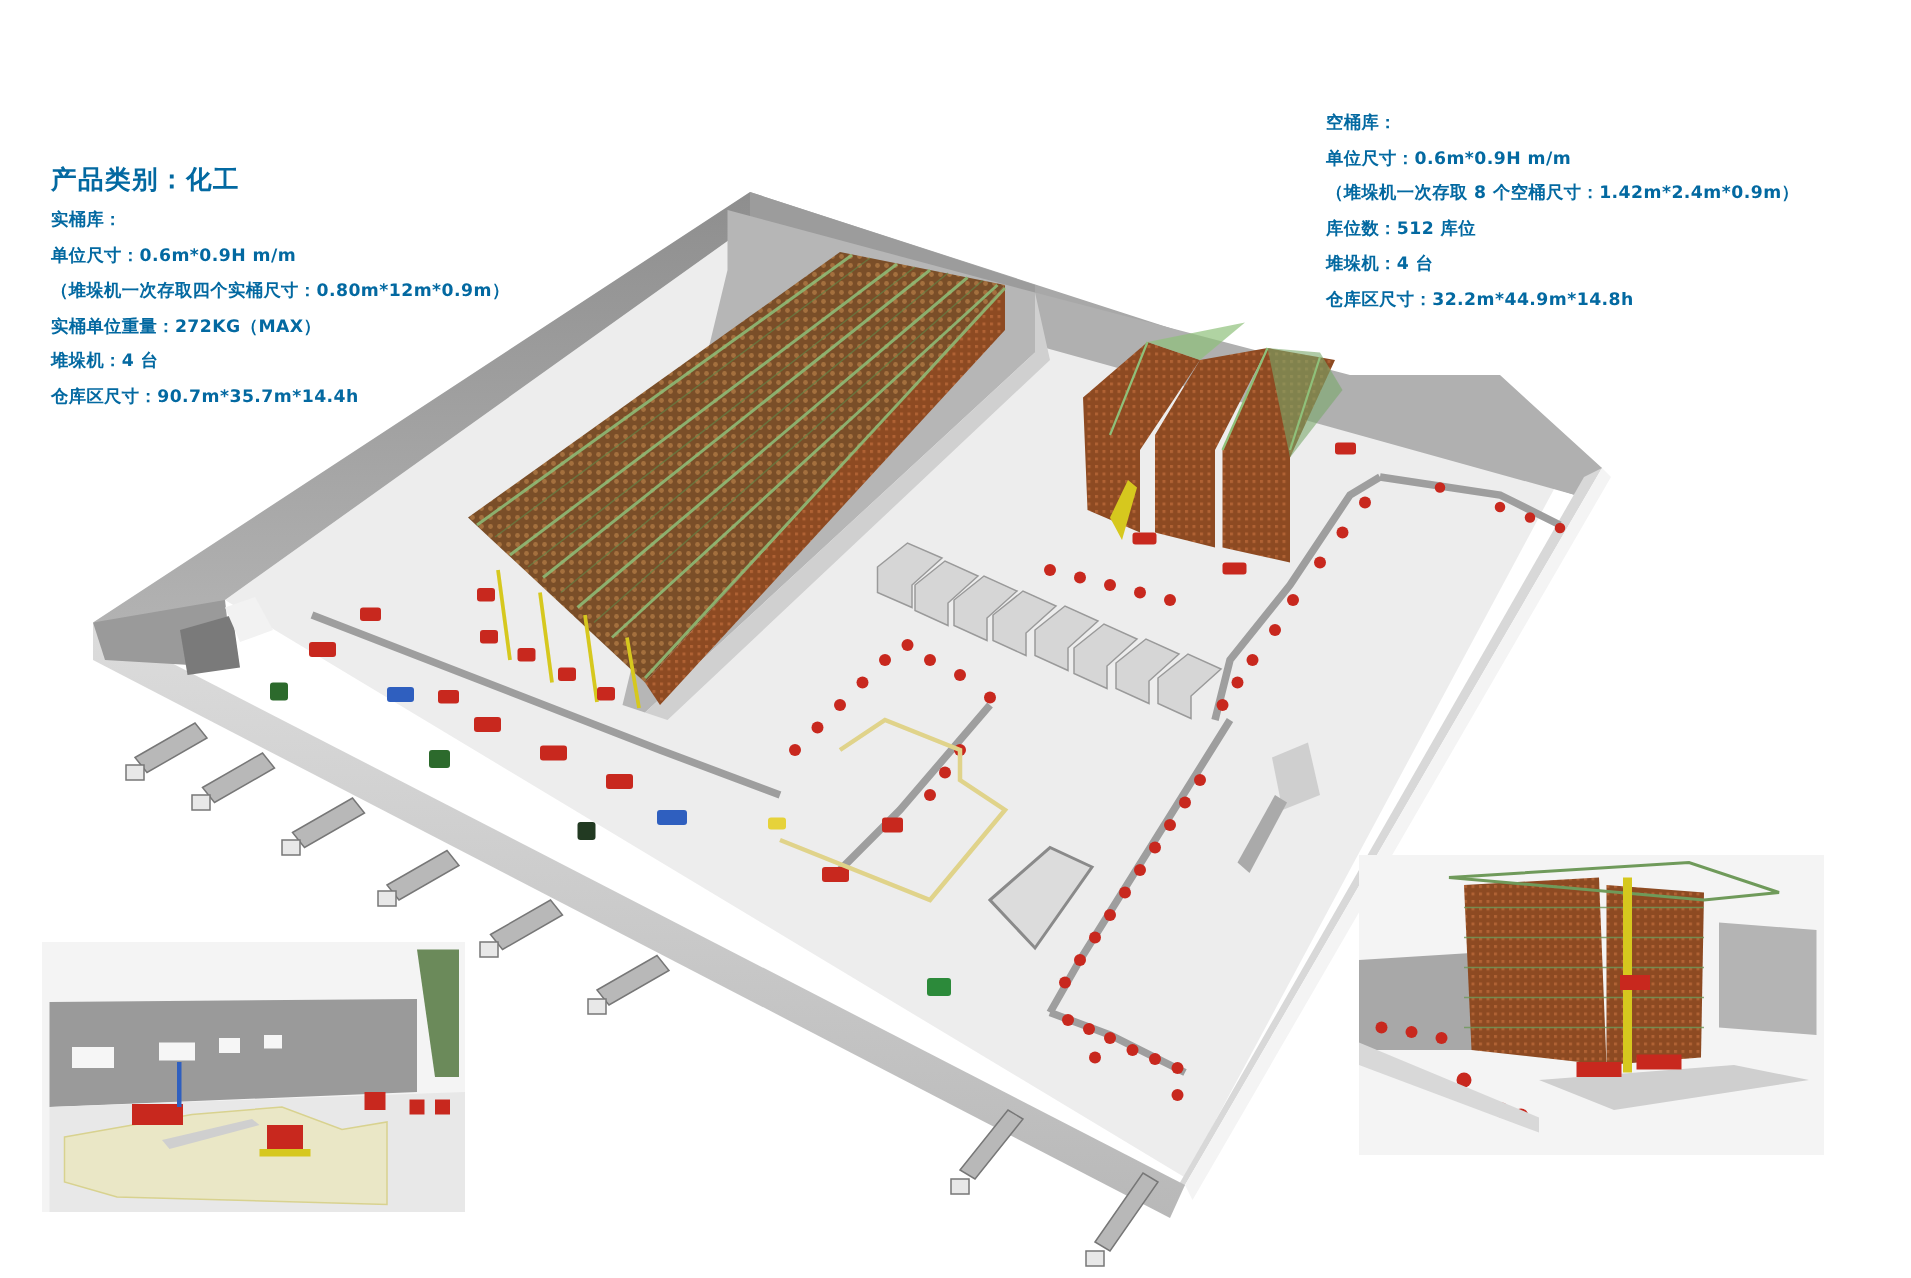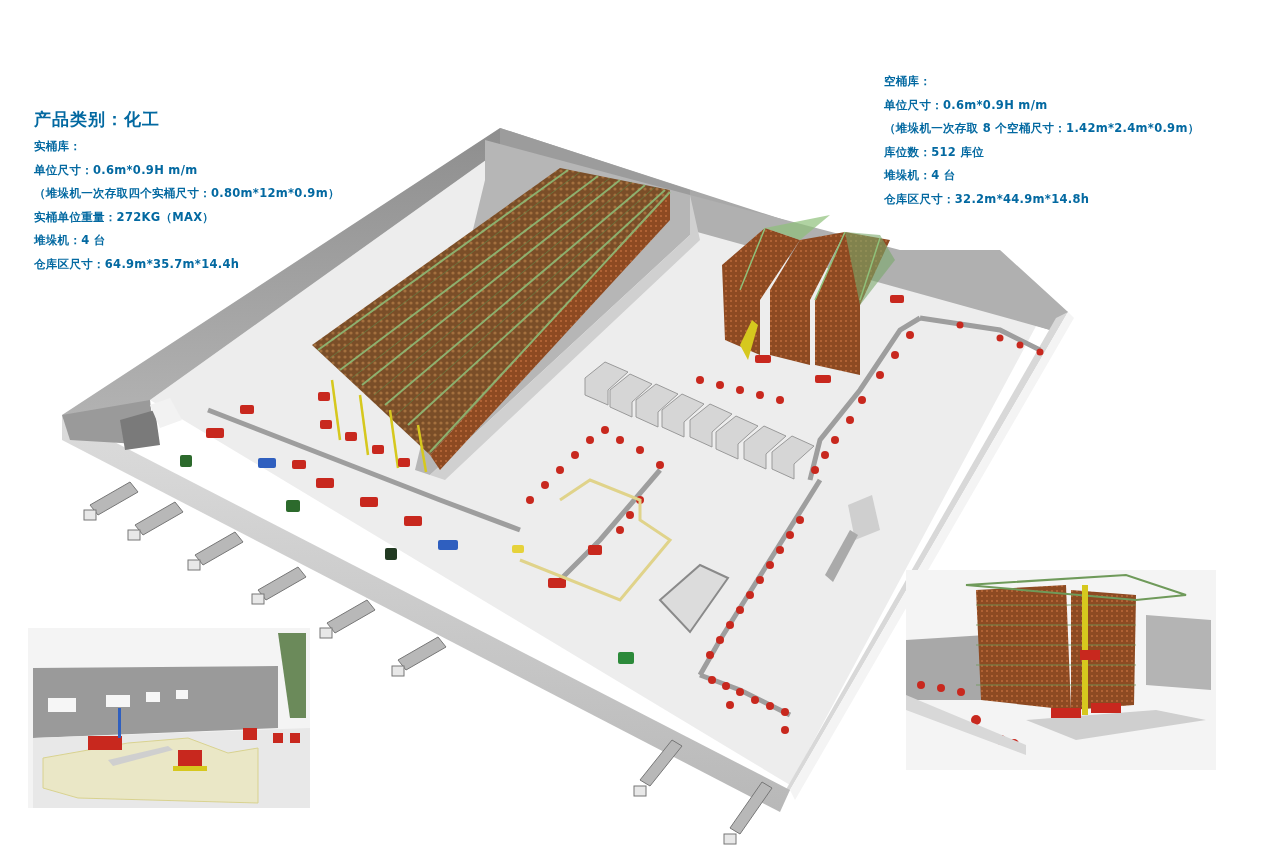--- a/index.html
+++ b/index.html
@@ -294,21 +294,21 @@
   
   <div class="spec-block spec-left">
     <div class="title">
       <span>产品类别：</span><span>化工</span>
     </div>
     <div class="line">实桶库：</div>
     <div class="line">单位尺寸：0.6m*0.9H m/m</div>
     <div class="line">（堆垛机一次存取四个实桶尺寸：0.80m*12m*0.9m）</div>
     <div class="line">实桶单位重量：272KG（MAX）</div>
     <div class="line">堆垛机：4 台</div>
-    <div class="line">仓库区尺寸：64.9m*35.7m*14.4h</div>
+    <div class="line">仓库区尺寸：90.7m*35.7m*14.4h</div>
   </div>
 
   
   <div class="spec-block spec-right">
     <div class="line">空桶库：</div>
     <div class="line">单位尺寸：0.6m*0.9H m/m</div>
     <div class="line">（堆垛机一次存取 8 个空桶尺寸：1.42m*2.4m*0.9m）</div>
     <div class="line">库位数：512 库位</div>
     <div class="line">堆垛机：4 台</div>
     <div class="line">仓库区尺寸：32.2m*44.9m*14.8h</div>

